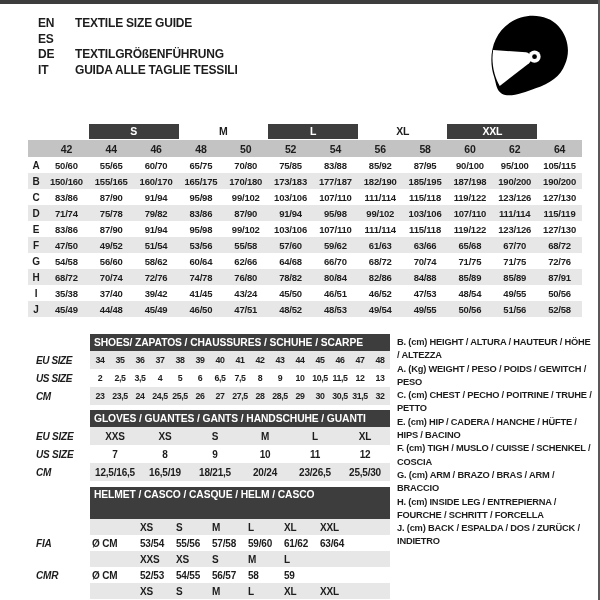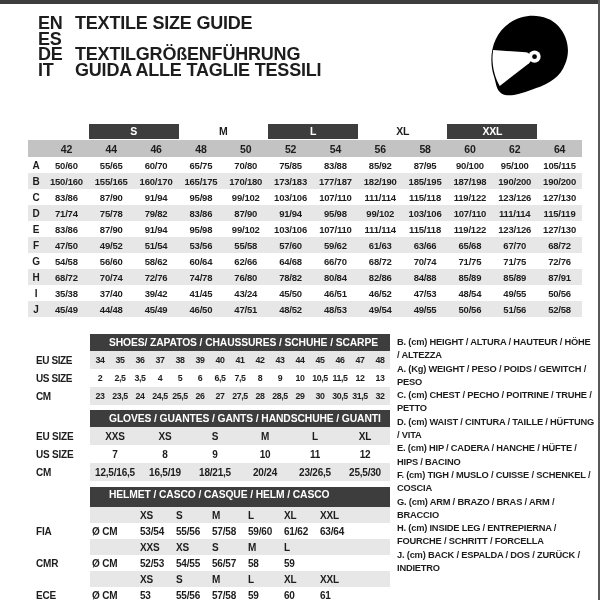--- a/index.html
+++ b/index.html
@@ -5,21 +5,21 @@
   * { margin:0; padding:0; box-sizing:border-box; }
   html,body { background:#ffffff; }
   .page {
     position:relative; width:600px; height:600px; background:#fff;
     font-family:"Liberation Sans", sans-serif; color:var(--text,#1d1d1d);
     font-weight:700; letter-spacing:-0.2px; overflow:hidden;
   }
   .top-bar { position:absolute; top:0; left:0; width:600px; height:4px; background:var(--dark,#383838); }
   .right-bar { position:absolute; top:0; right:0; width:2px; height:600px; background:#585858; }
 
-  .lang-block { position:absolute; left:38px; top:16px; font-size:18px; line-height:15.6px; }
+  .lang-block { position:absolute; left:38px; top:16px; font-size:12px; line-height:15.6px; }
   .lang-row { display:flex; }
   .lang-code { width:37px; }
 
   .helmet-svg { position:absolute; left:482px; top:12px; }
 
   
   .main-table { position:absolute; left:28px; top:124px; width:554px; font-size:9.5px; }
   .m-row { display:grid; grid-template-columns:16px repeat(12,1fr); align-items:center; text-align:center; }
   .m-group { height:15px; margin-bottom:1px; }
   .gbox { height:15px; line-height:15px; font-size:10.5px; }
@@ -28,25 +28,25 @@
   .m-data { height:16px; }
   .m-data.shade { background:var(--gray2,#e7e7e7); }
   .letter { font-size:10px; }
 
   
   .ltable { position:absolute; left:30px; width:360px; }
   .shoes  { top:334px; }
   .gloves { top:410px; }
   .helmetT{ top:487px; }
   .t-head { display:grid; grid-template-columns:60px 1fr; align-items:center; height:17px; }
-  .helmetT .t-head { height:20px; }
-  .t-bar { background:var(--dark,#383838); color:#fff; font-size:10.3px; height:100%; line-height:17px; padding-left:19px; white-space:nowrap; letter-spacing:-0.1px; }
+  .helmetT .t-head { height:32px; }
+  .t-bar { background:var(--dark,#383838); color:#fff; font-size:10.3px; height:100%; line-height:17px; padding-left:4px; white-space:nowrap; letter-spacing:-0.1px; }
   .helmetT .t-bar { line-height:16px; }
   .t-row { display:grid; align-items:center; text-align:center; }
-  .t-label { text-align:left; font-size:10px; padding-left:6px; }
+  .t-label { text-align:left; font-size:10px; padding-left:6px;font-style:italic; }
   .t-cell.shade { background:var(--gray2,#e7e7e7); }
   .t-cell { height:100%; display:flex; align-items:center; justify-content:center; }
   .cols15 { grid-template-columns:60px repeat(15,1fr); height:18px; font-size:8.8px; letter-spacing:-0.4px; }
   .cols6  { grid-template-columns:60px repeat(6,1fr);  height:18px; font-size:10px; }
   .colsH  { grid-template-columns:60px 48px repeat(5,36px) 1fr; height:16px; font-size:10px; }
   .colsH .t-cell { justify-content:flex-start; padding-left:2px; }
 
   .legend { position:absolute; left:397px; top:336px; width:198px; font-size:9.3px; line-height:13.3px; }
 </style>
 </head>
@@ -416,20 +416,19 @@
         <div class="t-cell">59</div>
         <div class="t-cell">60</div>
         <div class="t-cell">61</div>
       </div>
     </div>
 
   <div class="legend" id="legend">
       <div class="legend-item">B. (cm) HEIGHT / ALTURA / HAUTEUR / HÖHE / ALTEZZA</div>
       <div class="legend-item">A. (Kg) WEIGHT / PESO / POIDS / GEWITCH / PESO</div>
       <div class="legend-item">C. (cm) CHEST / PECHO / POITRINE / TRUHE / PETTO</div>
-      <div class="legend-item">D. (cm) WAIST / CINTURA / TAILLE / HÜFTUNG / VITA</div>
       <div class="legend-item">E. (cm) HIP / CADERA / HANCHE / HÜFTE / HIPS / BACINO</div>
       <div class="legend-item">F. (cm) TIGH / MUSLO / CUISSE / SCHENKEL / COSCIA</div>
       <div class="legend-item">G. (cm) ARM / BRAZO / BRAS / ARM / BRACCIO</div>
       <div class="legend-item">H. (cm) INSIDE LEG / ENTREPIERNA / FOURCHE / SCHRITT / FORCELLA</div>
       <div class="legend-item">J. (cm) BACK / ESPALDA / DOS / ZURÜCK / INDIETRO</div>
     </div>
 </div>
 
 </body></html>

